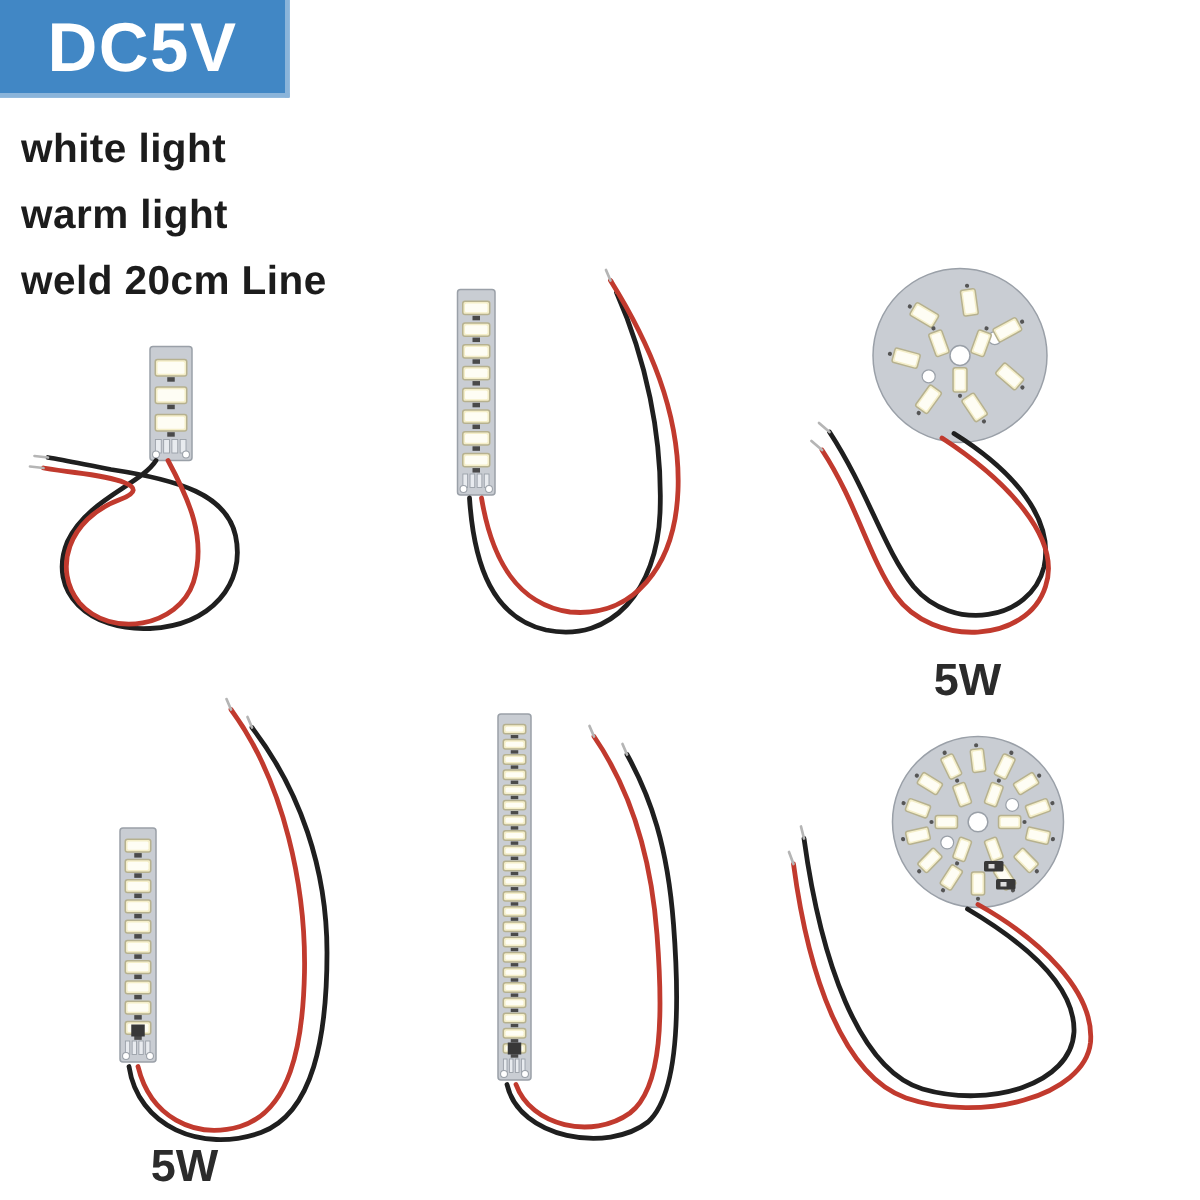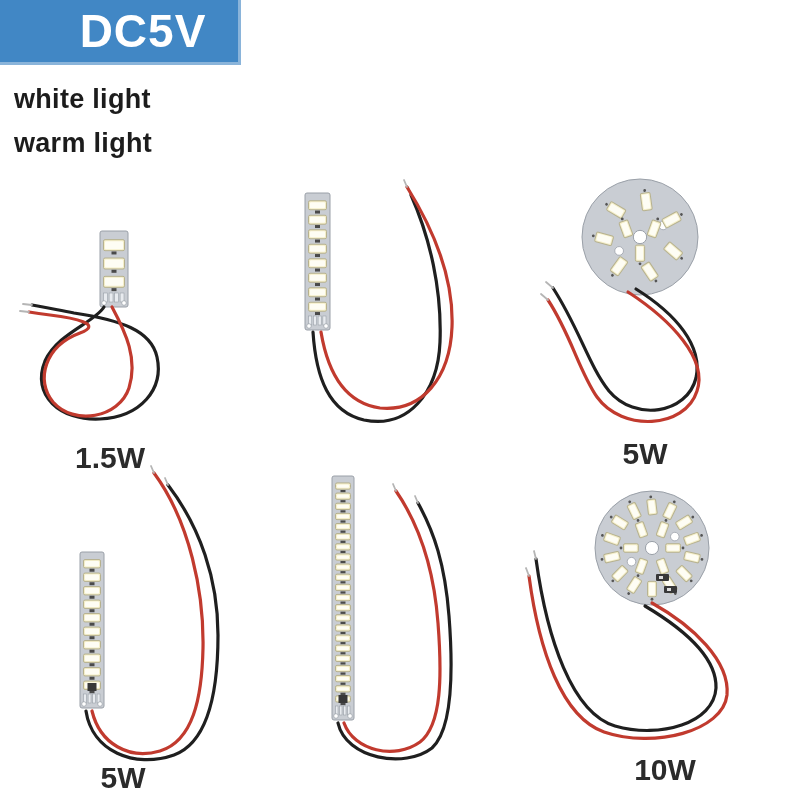--- a/index.html
+++ b/index.html
@@ -6,21 +6,21 @@
   body{font-family:"Liberation Sans", sans-serif;}
   .canvas{position:relative;width:800px;height:800px;background:#ffffff;overflow:hidden;}
 
   .badge{
     position:absolute;left:0;top:0;width:190px;height:62px;
     background:var(--badge-bg,#4187c5);
     color:var(--badge-text,#fff);
     border-right:3px solid var(--badge-edge,#8ab4da);
     border-bottom:3px solid var(--badge-edge,#8ab4da);
     display:flex;align-items:center;justify-content:center;
-    font-weight:bold;font-size:46px;letter-spacing:1px;padding-left:48px;
+    font-weight:bold;font-size:46px;letter-spacing:1px;
   }
 
   .feature{
     position:absolute;left:14px;
     font-weight:bold;font-size:27px;color:var(--feature-text,#1c1c1c);
     letter-spacing:0.3px;white-space:nowrap;
   }
   .f0{top:84px}.f1{top:128px}.f2{top:172px}
 
   .module{position:absolute;}
@@ -49,20 +49,21 @@
 </style>
 </head>
 <body>
 
 <div class="canvas">
 
   <div class="badge">DC5V</div>
 
   <div class="feature f0">white light</div>
   <div class="feature f1">warm light</div>
+  <div class="feature f2">weld 20cm Line</div>
 
   <svg class="module m0" width="220" height="210" viewBox="0 0 220 210">
     <g>
         <rect x="90" y="6" width="28" height="76" rx="2" fill="#c9cdd3" stroke="#9aa0a8" stroke-width="1"></rect>
         <g transform="translate(104,20.166666666666664) rotate(0)">
           <rect x="-10.5" y="-5.5" width="21" height="11" rx="1.5" fill="#f4eec9" stroke="#b6b18f" stroke-width="1"></rect>
           <rect x="-9" y="-4" width="18" height="8" rx="1" fill="#fefdf4"></rect>
         </g>
         <rect x="101.5" y="26.466666666666665" width="5" height="3" fill="#4a4a4a"></rect>
         <g transform="translate(104,38.5) rotate(0)">
@@ -511,18 +512,16 @@
         <rect x="144" y="108" width="13" height="7" rx="1" fill="#383838"></rect>
         <rect x="139" y="98" width="4" height="3" fill="#dddddd"></rect>
         <rect x="147" y="110" width="4" height="3" fill="#dddddd"></rect>
       </g>
     <path class="wire wire-black" d="M 125 128 C 162 150, 197 179, 196 210 C 194 245, 140 261, 95 248 C 52 235, 27 161, 16 81"></path>
     <path class="wire-tip" d="M 16 81 L 14 73"></path>
     <path class="wire wire-red" d="M 132 125 C 173 148, 210 183, 207 217 C 203 253, 134 271, 84 254 C 42 239, 19 173, 9 98"></path>
     <path class="wire-tip" d="M 9 98 L 6 90"></path>
   </svg>
 
-  <div class="watt-label l0">1.5W</div>
   <div class="watt-label l2">5W</div>
   <div class="watt-label l3">5W</div>
-  <div class="watt-label l5">10W</div>
 
 </div>
 
 </body></html>

